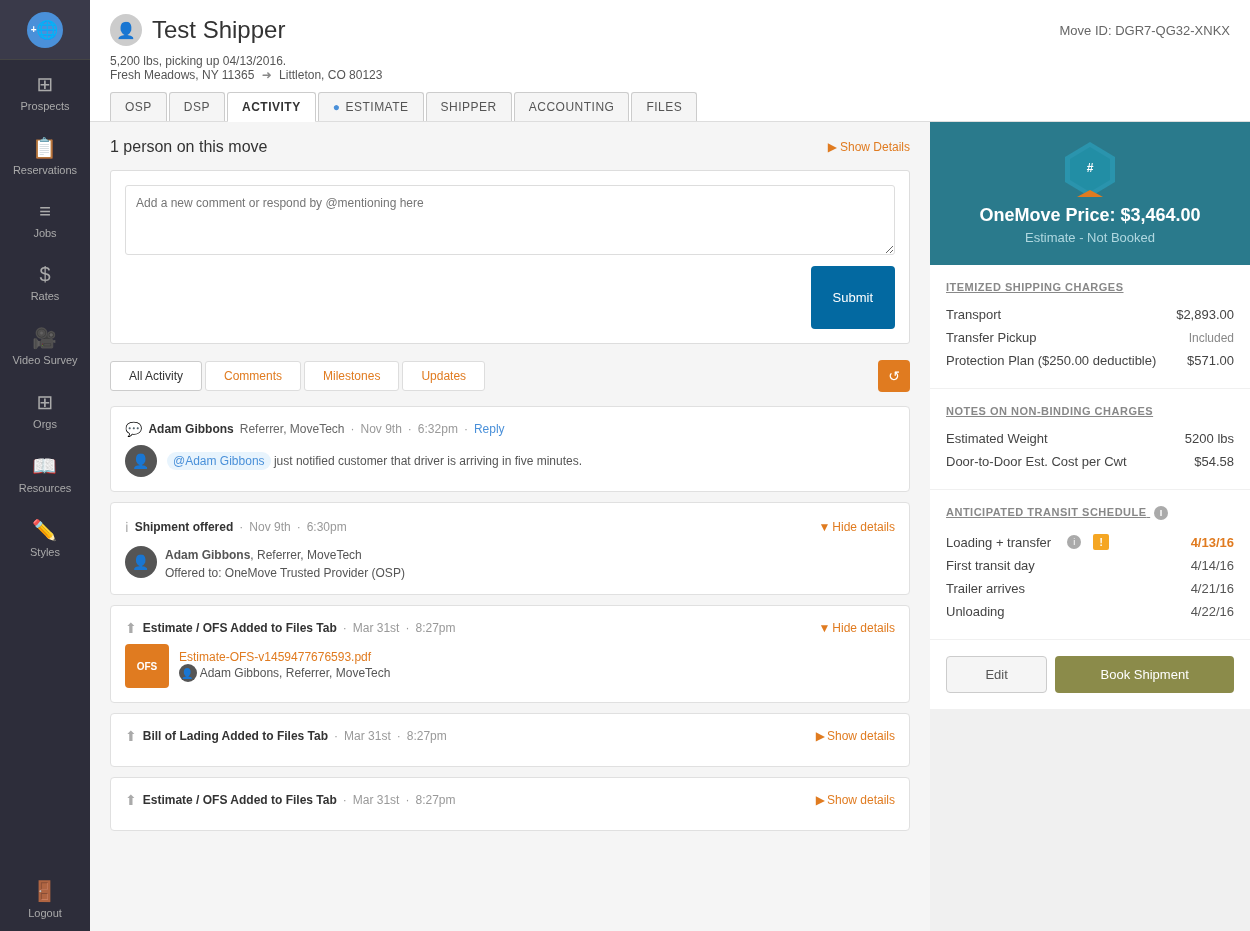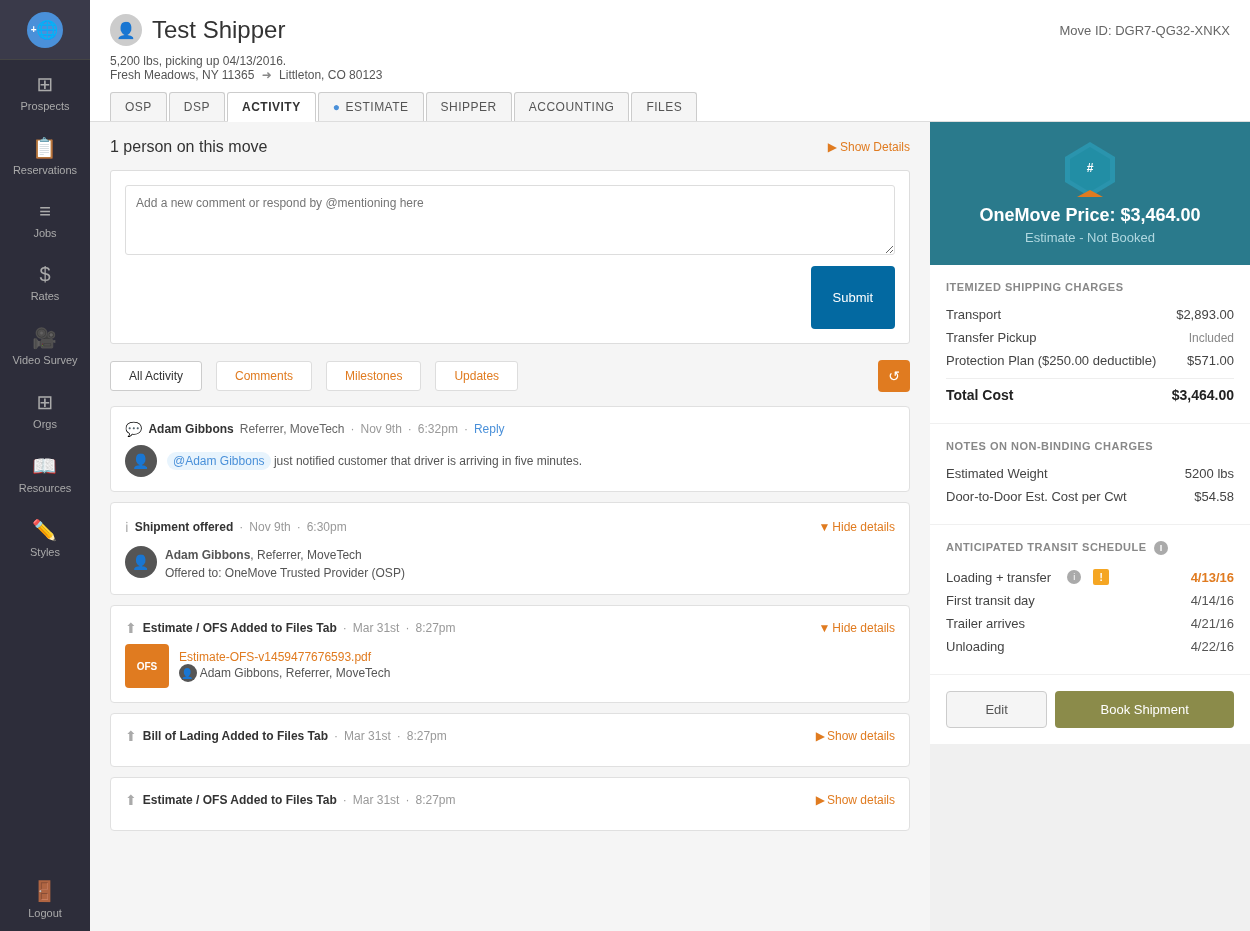--- a/index.html
+++ b/index.html
@@ -204,21 +204,21 @@
       border: none;
       padding: 24px 22px;
       border-radius: 4px;
       cursor: pointer;
       font-size: 13px;
       font-weight: 500;
     }
 
     .filter-tabs {
       display: flex;
-      gap: 14px;
+      gap: 3px;
       margin-bottom: 14px;
       align-items: center;
     }
     .filter-tab {
       padding: 7px 18px;
       border: 1px solid #ddd;
       background: white;
       cursor: pointer;
       font-size: 12px;
       color: #555;
@@ -363,20 +363,21 @@
       padding: 16px;
       margin-bottom: 1px;
     }
     .charges-title {
       font-size: 11px;
       color: #888;
       text-transform: uppercase;
       letter-spacing: 0.5px;
       margin-bottom: 10px;
       font-weight: 600;
+      text-decoration: underline;
     }
     .charge-row {
       display: flex;
       justify-content: space-between;
       align-items: center;
       padding: 4px 0;
       font-size: 13px;
       color: #444;
     }
     .charge-row.total {
@@ -713,24 +714,20 @@
           <span>$2,893.00</span>
         </div>
         <div class="charge-row">
           <span>Transfer Pickup</span>
           <span class="charge-included">Included</span>
         </div>
         <div class="charge-row">
           <span>Protection Plan ($250.00 deductible)</span>
           <span>$571.00</span>
         </div>
-        <div class="charge-row total">
-          <span>Total Cost</span>
-          <span>$3,464.00</span>
-        </div>
       </div>
 
       <div class="notes-section">
         <div class="charges-title">Notes on Non-binding Charges</div>
         <div class="charge-row">
           <span>Estimated Weight</span>
           <span>5200 lbs</span>
         </div>
         <div class="charge-row">
           <span>Door-to-Door Est. Cost per Cwt</span>

